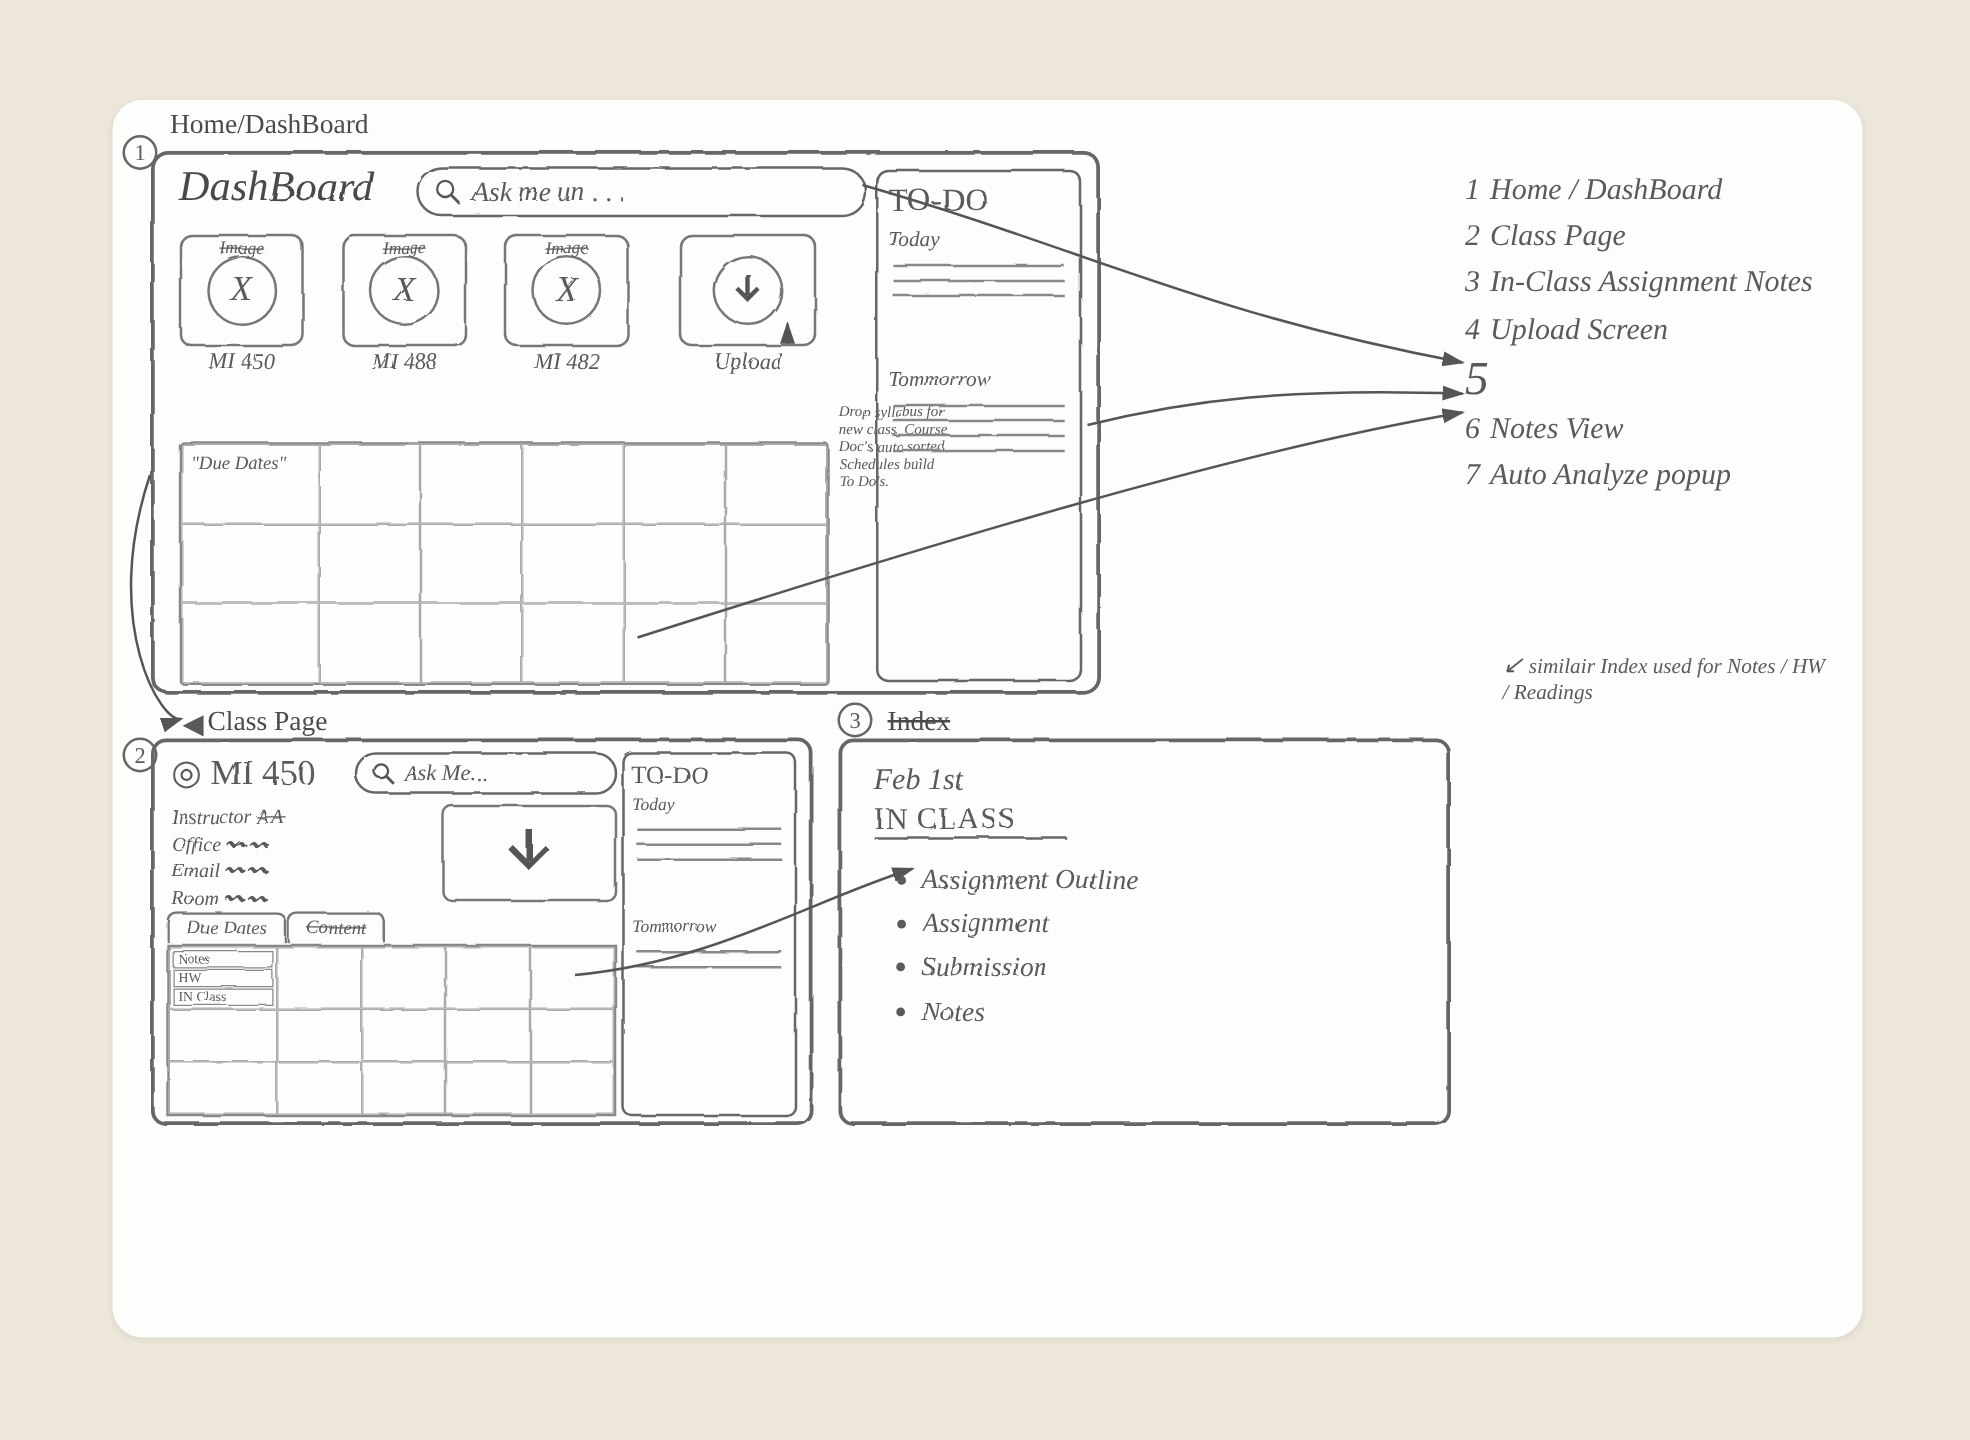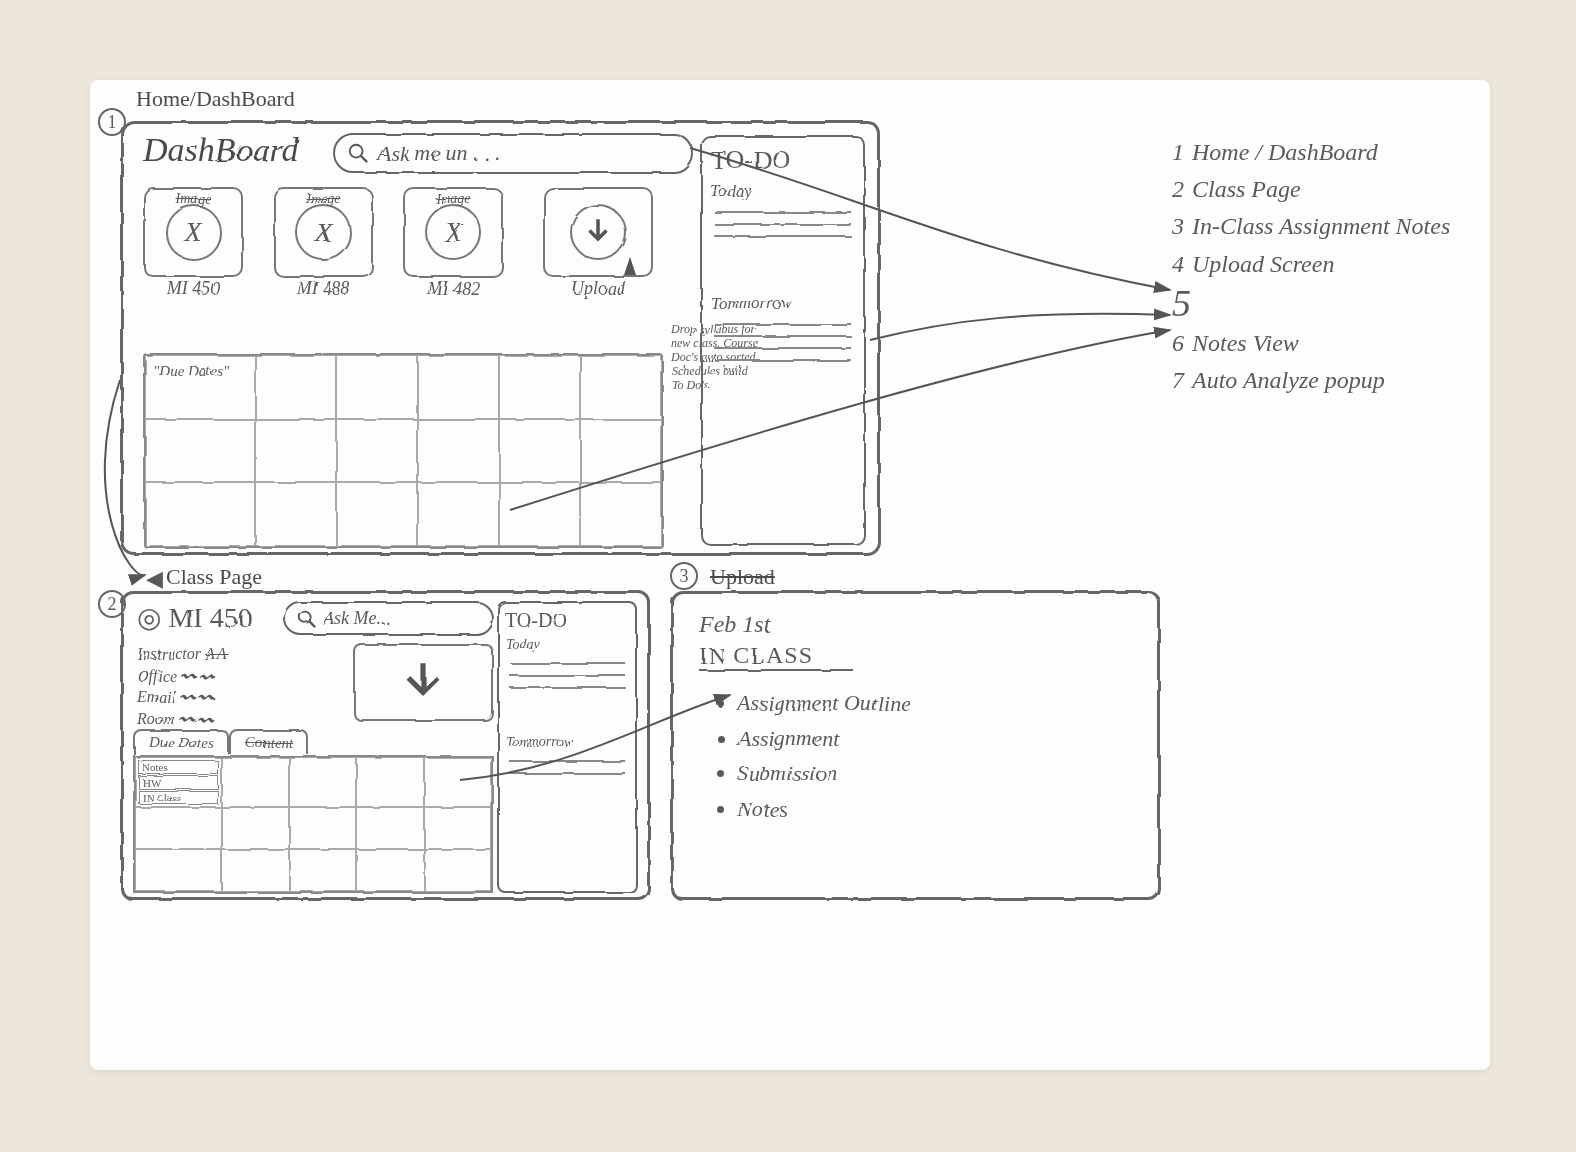--- a/index.html
+++ b/index.html
@@ -9,21 +9,21 @@
     color: #5a5a5a;
     width: 1576px;
     height: 1152px;
     padding: 80px 90px;
     position: relative;
   }
   .paper {
     background: #fdfdfb;
     width: 1400px;
     height: 990px;
-    border-radius: 8px;
+    border-radius: 24px;
     box-shadow: 0 2px 6px rgba(0,0,0,0.08);
     position: relative;
     padding: 18px 6px;
     overflow: hidden;
   }
   .ink { color: #4a4a4a; }
   .sketch-box {
     border: 2.5px solid #777;
     border-radius: 14px;
     filter: url(#rough);
@@ -245,21 +245,21 @@
           <span></span>
         </div>
       <div class="sub2" style="margin-top:46px;">Tommorrow</div>
       <div class="lines">
           <span></span>
           <span></span>
         </div>
     </div>
   </div>
 
-  <span class="label-above ink strike" style="left:620px; top:484px;">Upload</span>
+  <span class="label-above ink strike" style="left:620px; top:484px;">Index</span>
   <span class="circle-num" style="left:580px; top:482px;">3</span>
 
   <div class="panel3 sketch-box">
     <div class="date">Feb 1st</div>
     <div class="inclass">IN CLASS</div>
     <ul>
       <li>Assignment Outline</li>
       <li>Assignment</li>
       <li>Submission</li>
       <li>Notes</li>
@@ -288,20 +288,23 @@
       </div>
     <div class="row">
         <span>6</span>
         <span>Notes View</span>
       </div>
     <div class="row">
         <span>7</span>
         <span>Auto Analyze popup</span>
       </div>
   </div>
+  <div class="note-right">
+    <span style="font-size:20px;">↙</span> <span>similair Index used for Notes / HW / Readings</span>
+  </div>
 
   <svg class="arrows" width="1400" height="990">
     <defs>
         <marker id="ah" markerWidth="10" markerHeight="10" refX="8" refY="3" orient="auto">
           <path d="M0,0 L9,3 L0,6 Z" fill="#555"></path>
         </marker>
       </defs>
 
     <path d="M 600 68 C 780 120, 870 170, 1080 210" stroke="#555" stroke-width="2" fill="none" marker-end="url(#ah)"></path>
     <path d="M 780 260 C 860 240, 940 230, 1080 235" stroke="#555" stroke-width="2" fill="none" marker-end="url(#ah)"></path>

